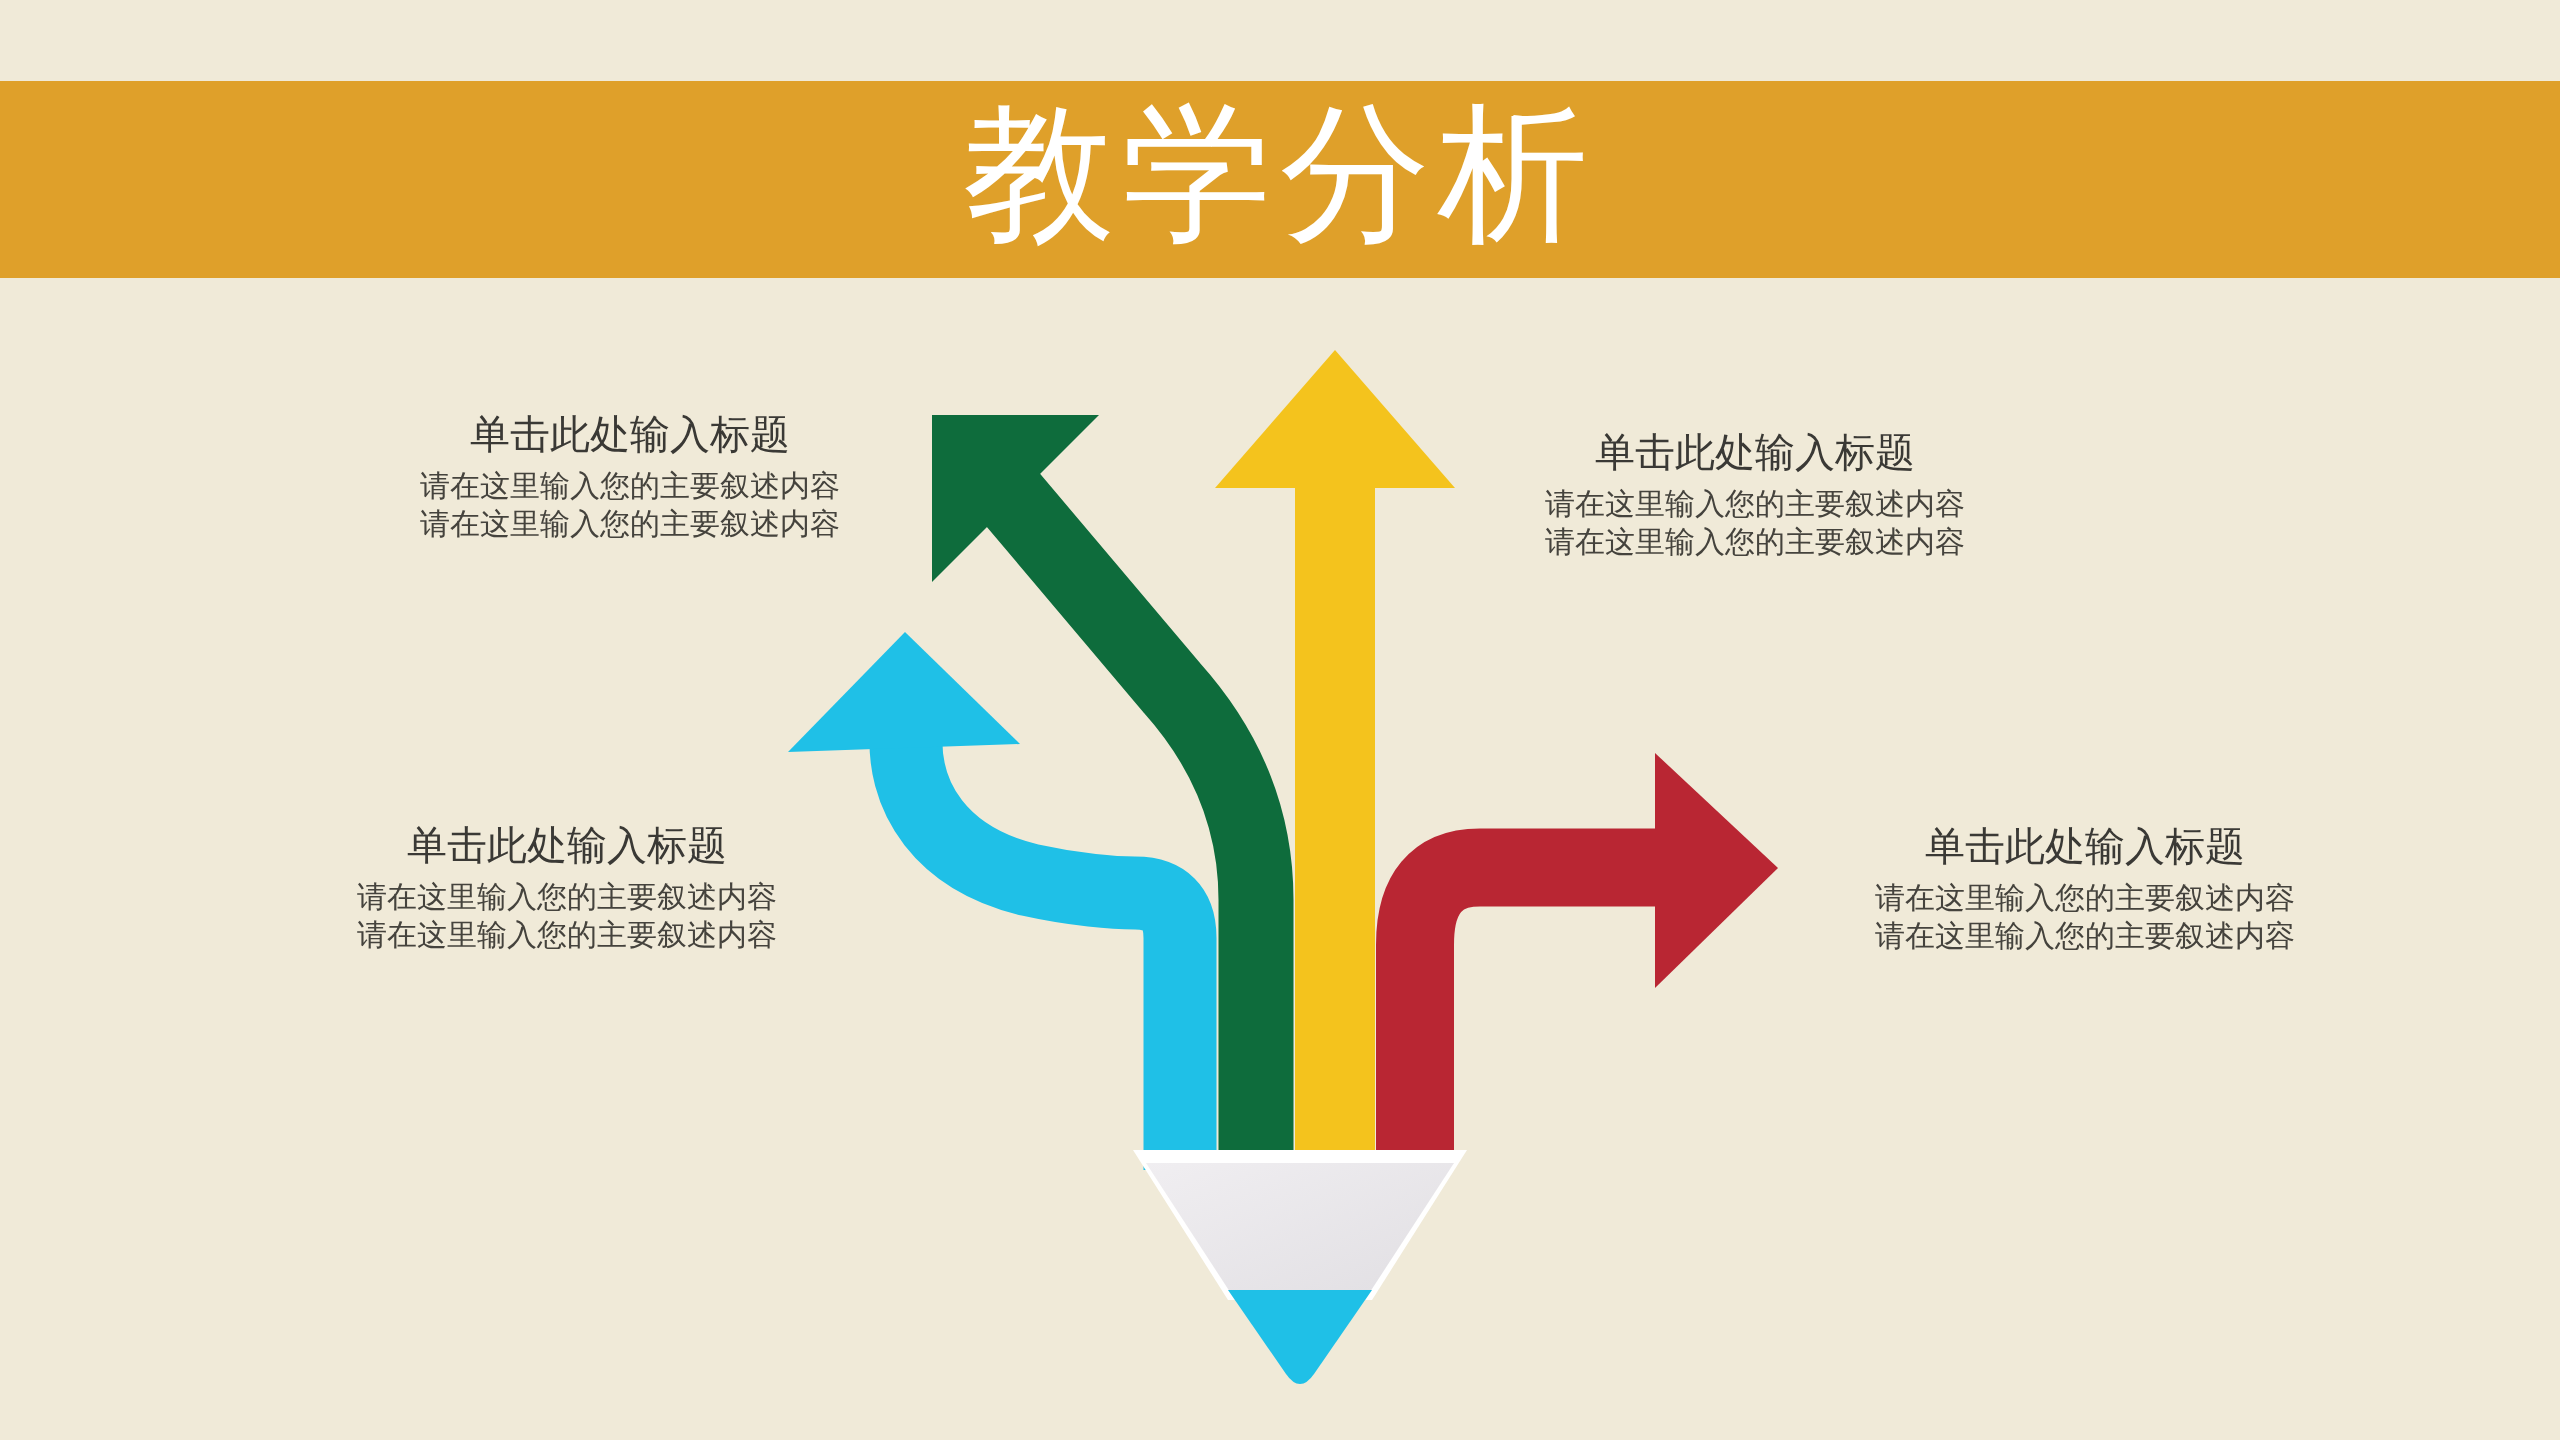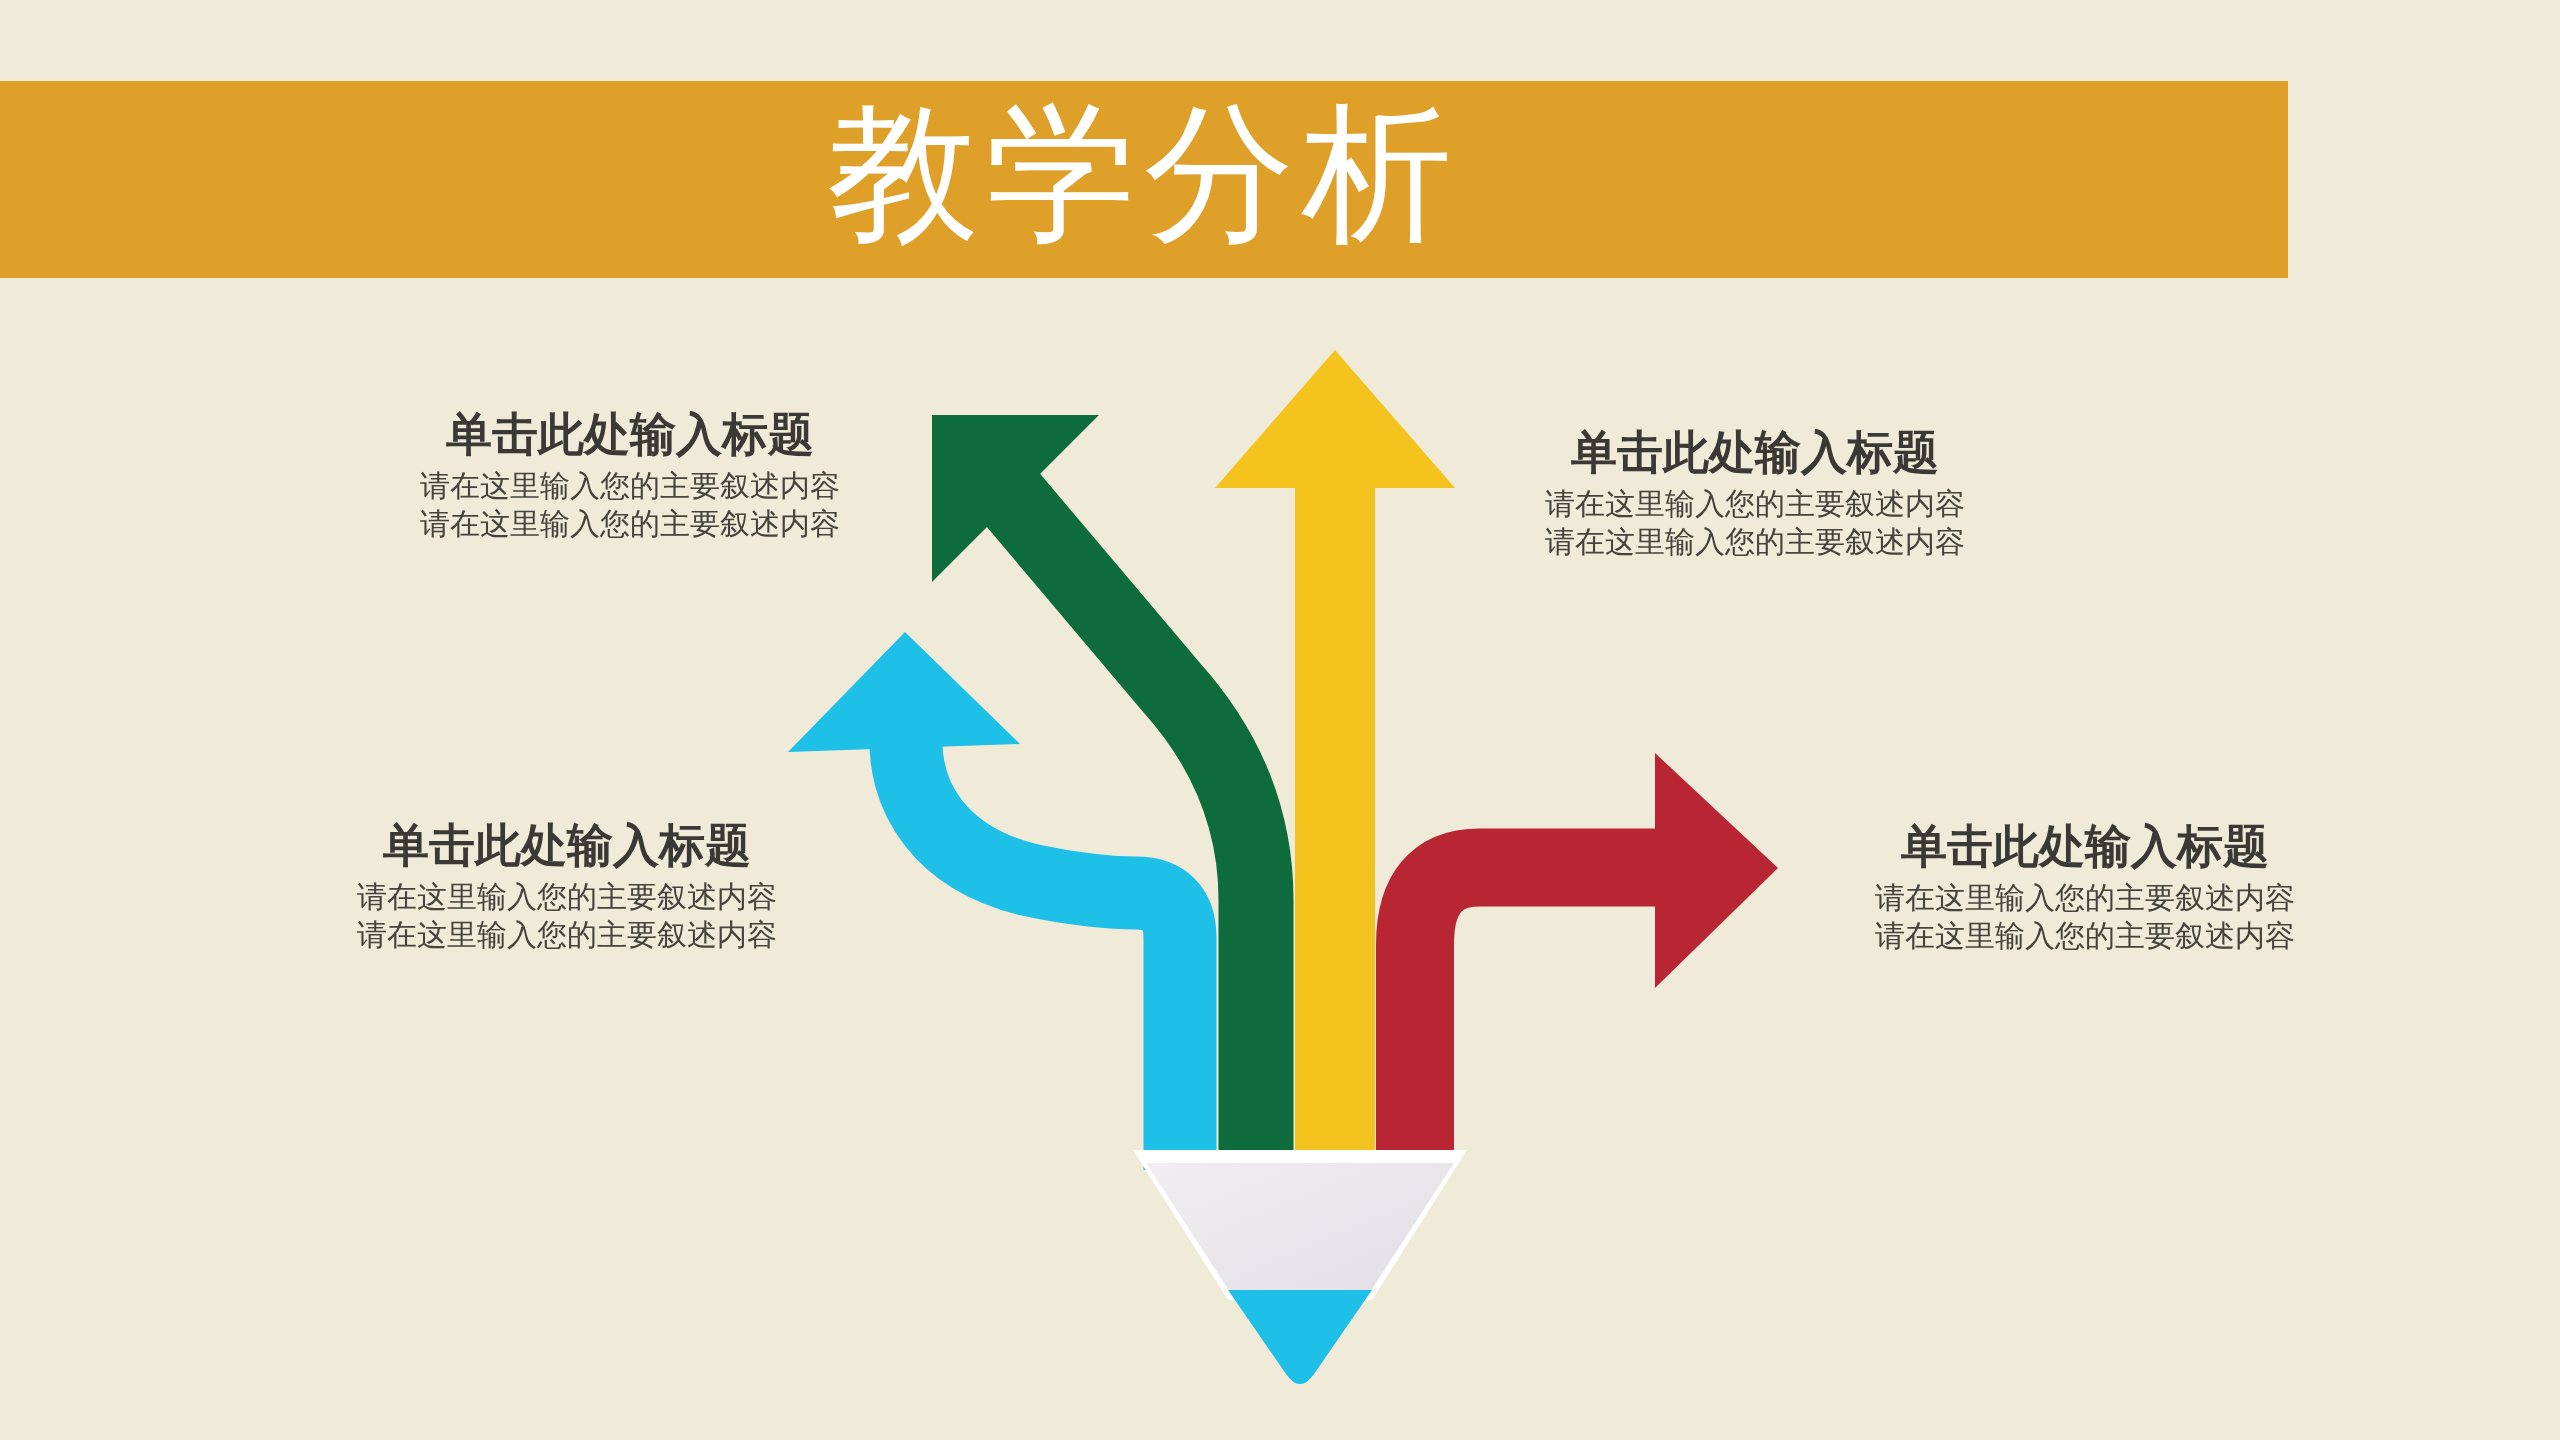--- a/index.html
+++ b/index.html
@@ -6,42 +6,42 @@
   body {
     width:2560px; height:1440px;
     font-family:"Liberation Sans", sans-serif;
     position:relative; overflow:hidden;
     background:#f0ead8;
   }
   .slide { position:absolute; inset:0; }
 
   
   .title-band {
-    position:absolute; left:0; top:81px; width:2288px; height:197px;
+    position:absolute; left:0; top:81px; width:2560px; height:197px;
     background:#dfa02a;
     display:flex; align-items:center; justify-content:center;
   }
   .slide-title {
     color:#ffffff;
     font-size:150px; font-weight:300; letter-spacing:8px;
     line-height:197px; white-space:nowrap;
     transform:translateY(-6px);
   }
 
   
   .graphic-svg { position:absolute; left:0; top:0; }
 
   
   .block {
     position:absolute; transform:translateX(-50%);
     text-align:center; white-space:nowrap;
   }
   .block-title {
-    font-size:46px; line-height:60px; color:#3a3935;
-    font-weight:700;
+    font-size:40px; line-height:60px; color:#3a3935;
+    font-weight:400;
   }
   .block-body {
     font-size:30px; line-height:38px; color:#45433d;
   }
   .block-body.first { margin-top:3px; }
 </style>
 </head>
 <body>
 
 <div class="slide">

